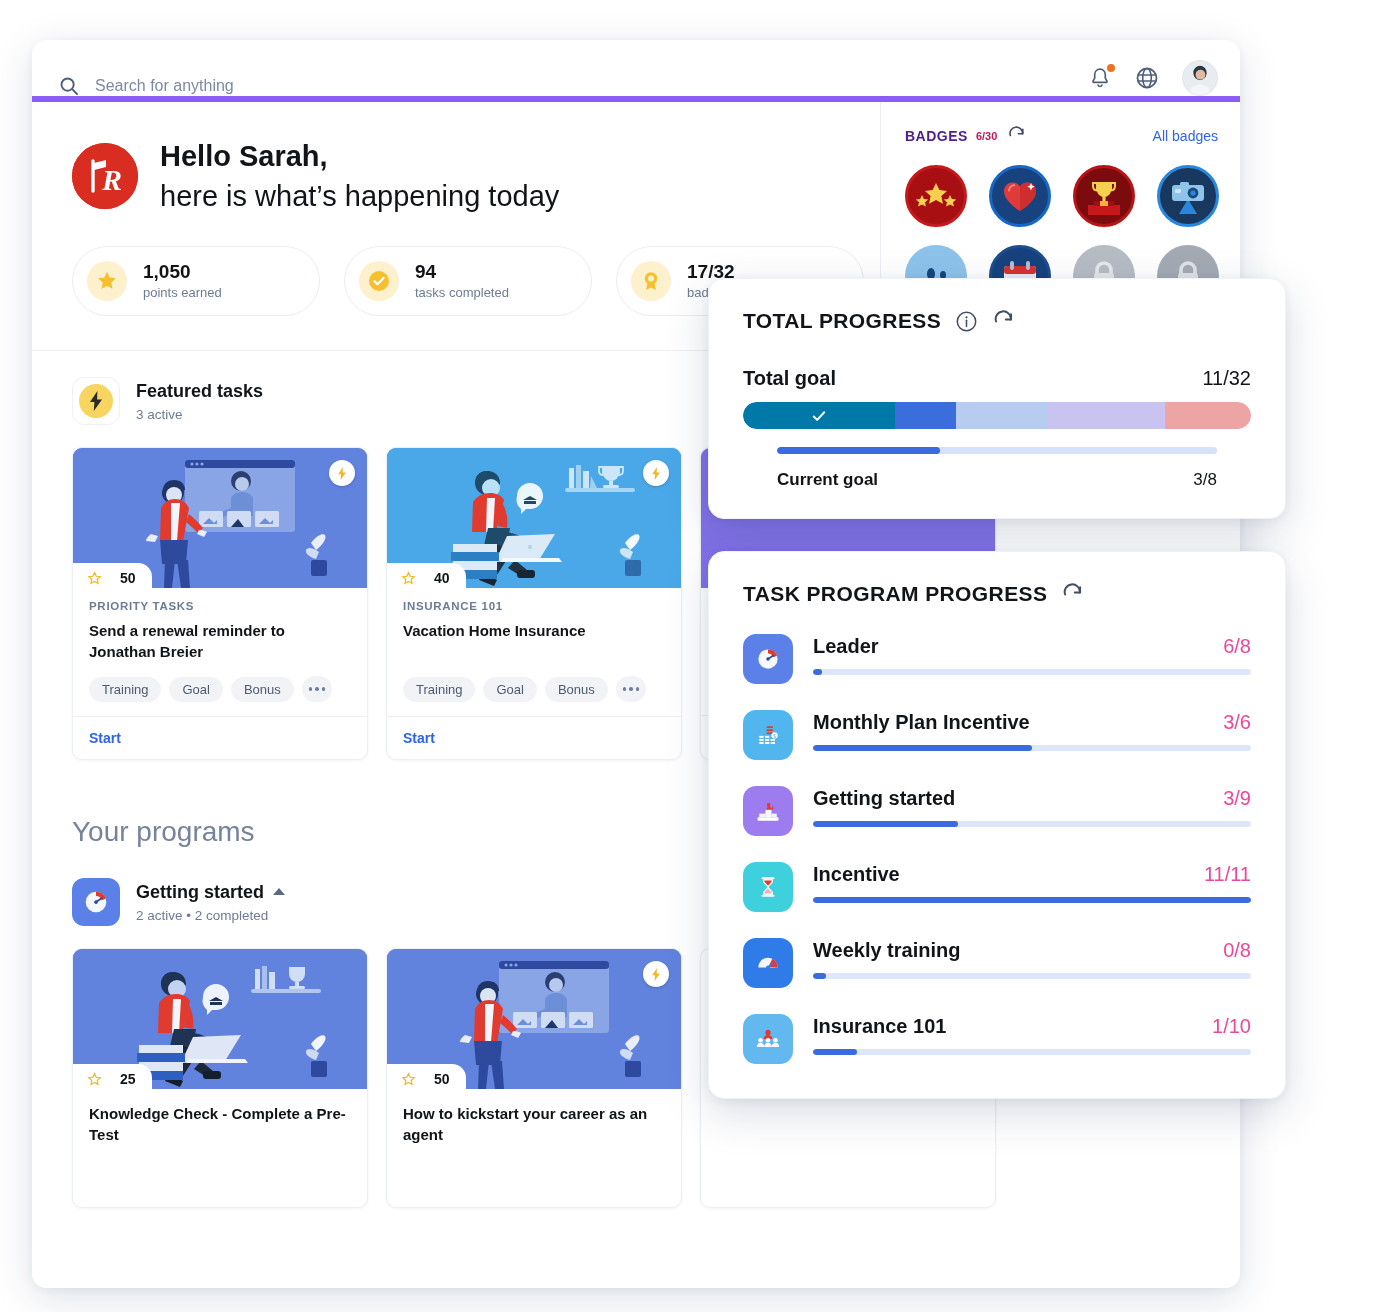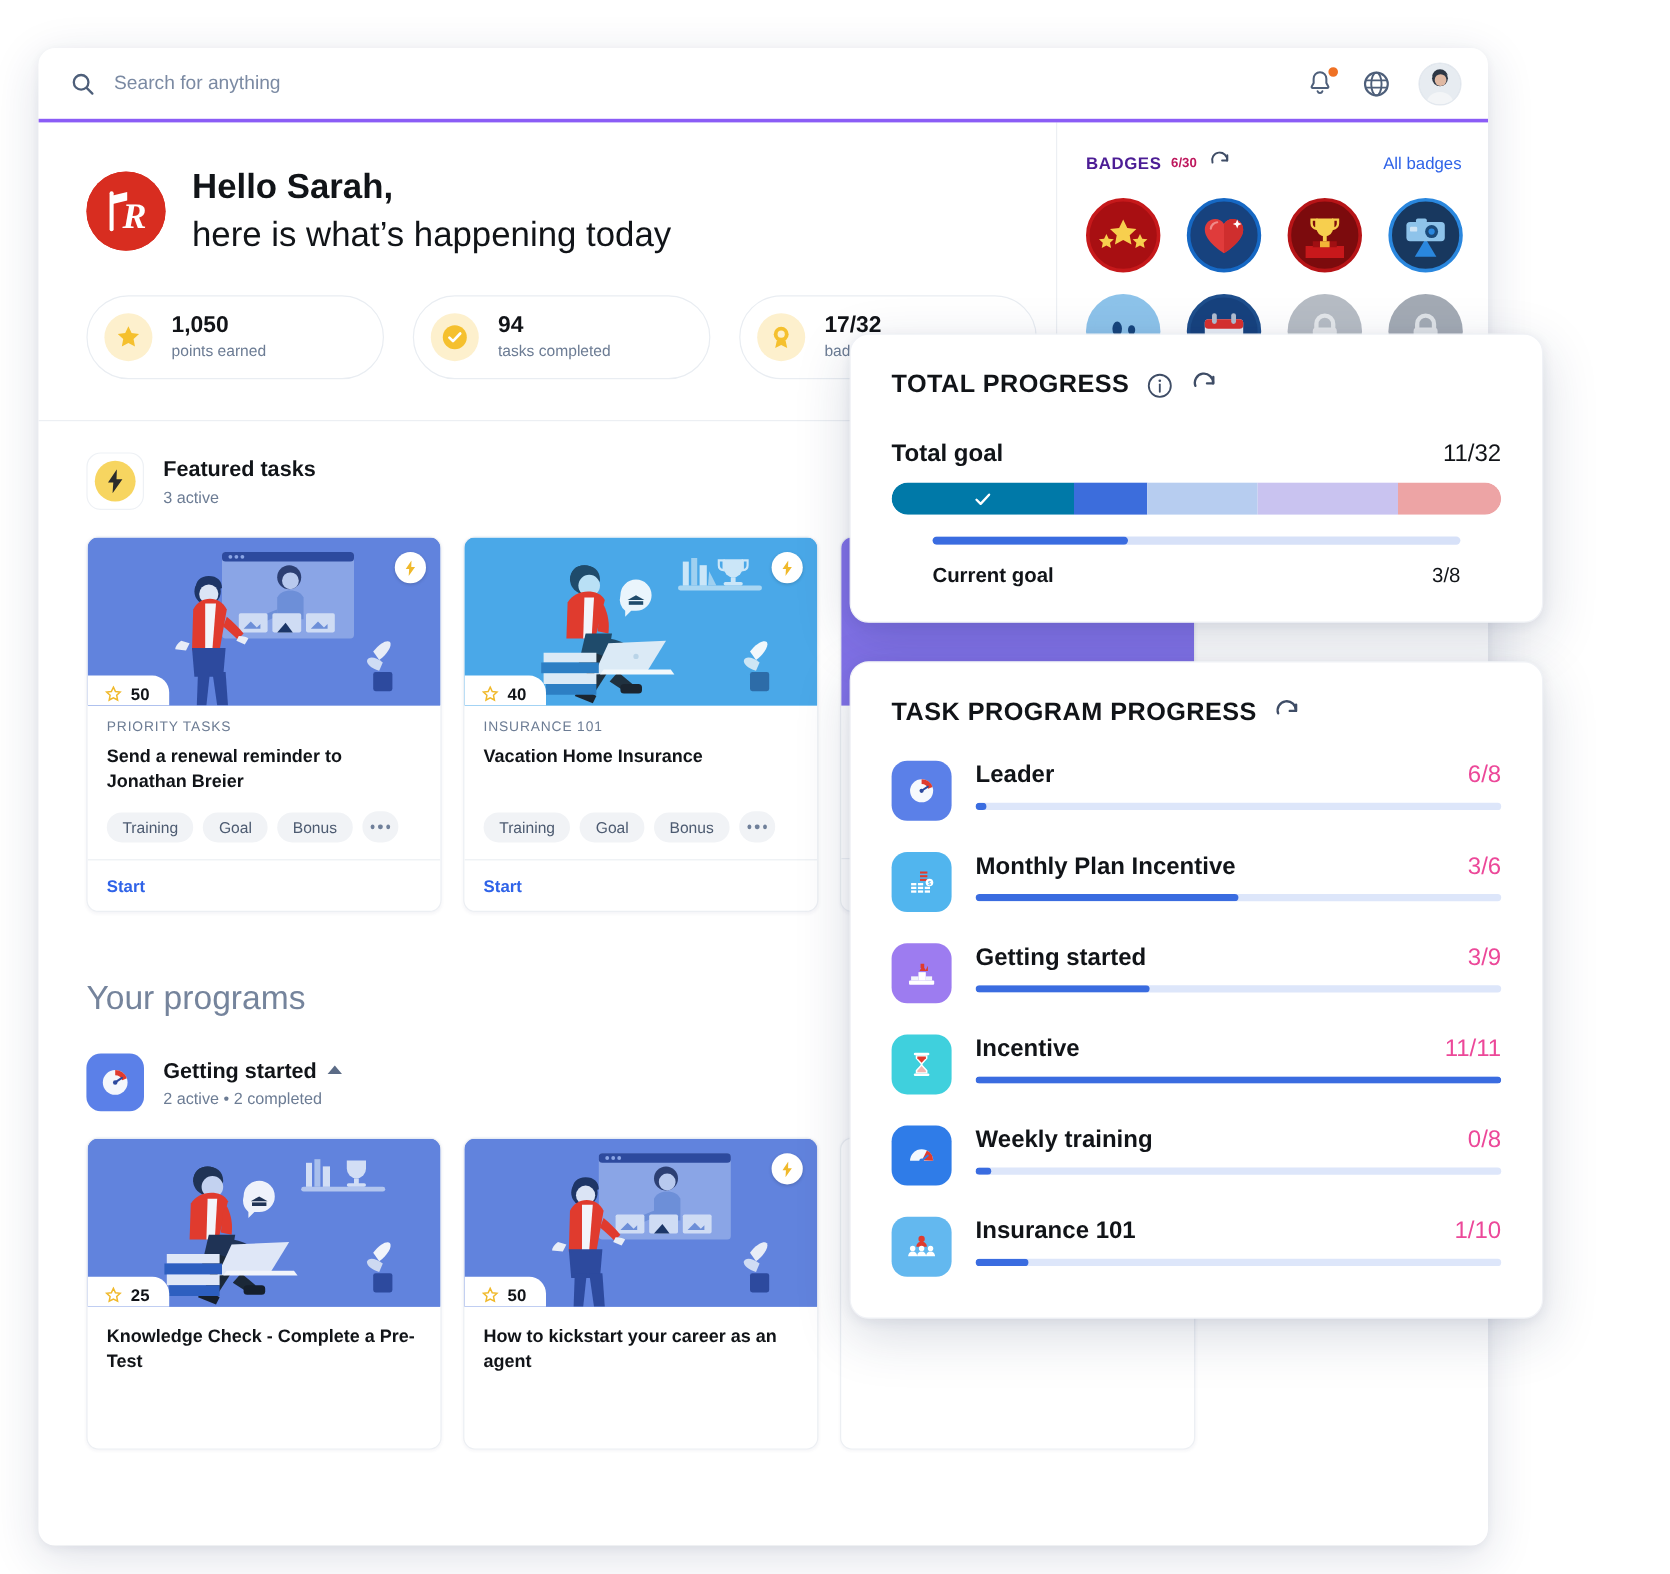--- a/index.html
+++ b/index.html
@@ -16,22 +16,22 @@
     position: absolute; left: 32px; top: 40px;
     width: 1208px; height: 1248px;
     background: #fff;
     border-radius: 14px;
     box-shadow: 0 10px 40px rgba(30,45,90,.14), 0 2px 8px rgba(30,45,90,.06);
     overflow: hidden;
   }
 
   
   .topbar {
-    height: 62px; display: flex; align-items: center;
-    padding: 0 22px 0 27px; border-bottom: 3px solid #8b5cf6;
+    height: 62px; display: flex; align-items: flex-end;
+    padding: 0 22px 0 27px; border-bottom: 6px solid #8b5cf6;
     position: relative;
   }
   .search-wrap { display: flex; align-items: center; gap: 16px; flex: 1; }
   .search-input {
     border: none; outline: none; background: transparent;
     font-family: "Liberation Sans", sans-serif;
     font-size: 16px; color: #5b6b86; width: 420px;
   }
   .search-input::placeholder { color: #7b8aa3; }
   .topbar-icons { display: flex; align-items: center; gap: 22px; }
@@ -124,27 +124,27 @@
   .card-illo { height: 140px; position: relative; overflow: hidden; }
   .lightning-chip {
     position: absolute; right: 12px; top: 12px; width: 26px; height: 26px;
     border-radius: 50%; background: #fff; display: flex;
     align-items: center; justify-content: center;
     box-shadow: 0 1px 3px rgba(0,0,0,.18);
   }
   .pts-tab {
     position: absolute; left: 0; bottom: 0; background: #fff;
     border-top-right-radius: 14px; padding: 7px 16px 2px 14px;
-    display: flex; align-items: center; gap: 7px;
+    display: flex; align-items: center; gap: 18px;
   }
   .pts-num { font-size: 14px; font-weight: 700; color: #111418; }
   .card-body { padding: 12px 16px 14px 16px; }
   .card-kicker {
     font-size: 11.5px; letter-spacing: .7px; color: #6c7c94;
-    font-weight: 400; text-transform: uppercase;
+    font-weight: 700; text-transform: uppercase;
   }
   .card-title {
     font-size: 15px; font-weight: 700; color: #111418;
     line-height: 21px; margin-top: 8px; min-height: 42px;
   }
   .tag-row { display: flex; align-items: center; gap: 8px; margin-top: 14px; }
   .tag {
     background: #f1f3f6; border-radius: 999px; padding: 5px 13px;
     font-size: 13px; color: #4d5b71;
   }

